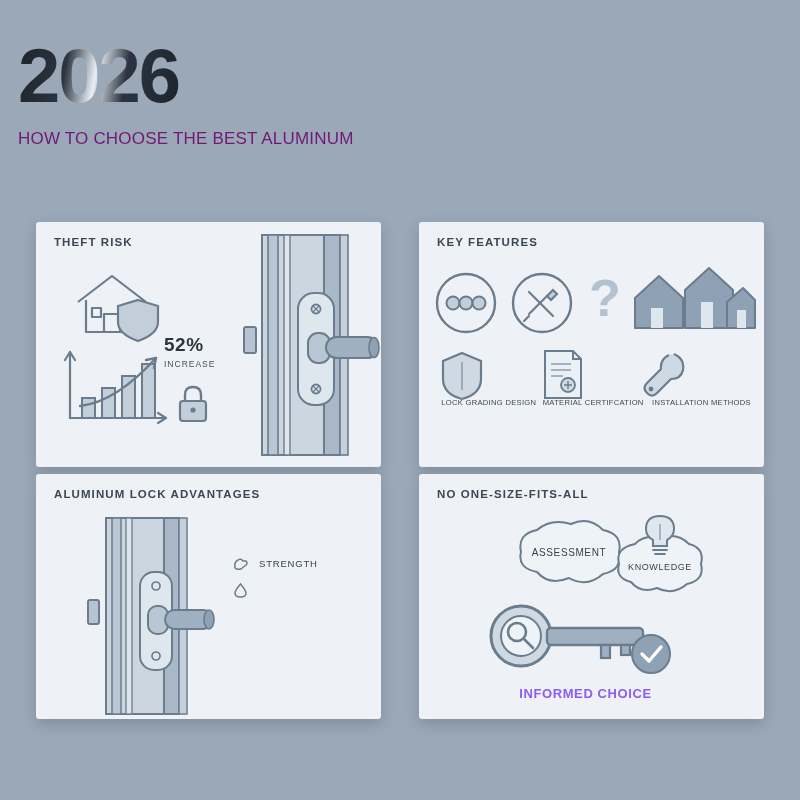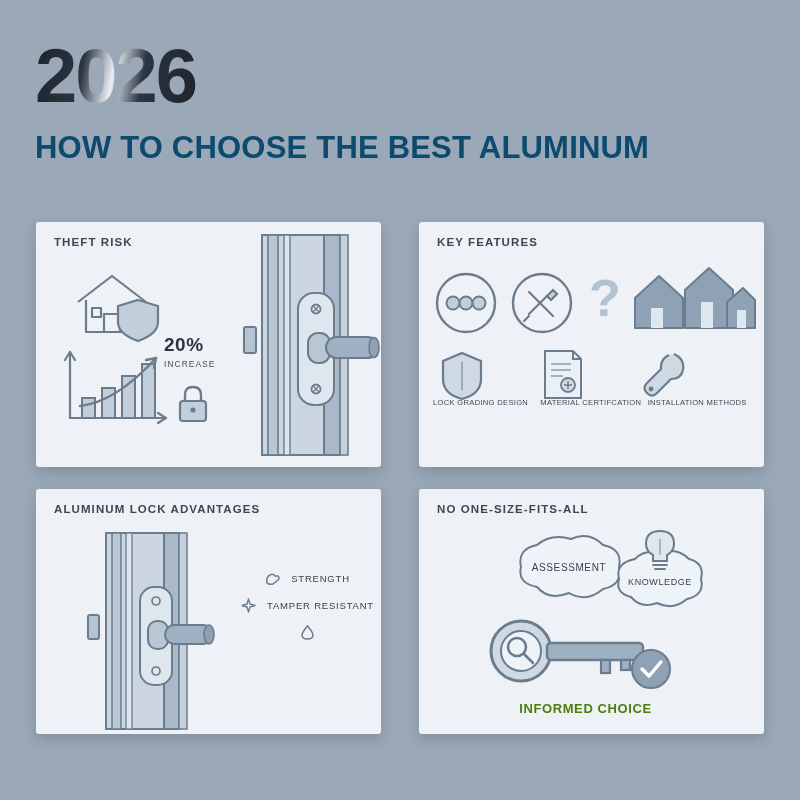--- a/index.html
+++ b/index.html
@@ -3,71 +3,71 @@
 <meta charset="utf-8">
 <style>
   html,body{margin:0;padding:0;}
   body{
     width:800px;height:800px;
     background:#9aa8b8;
     font-family:"Liberation Sans", sans-serif;
     color:#2b3440;
     overflow:hidden;
   }
-  .poster{position:relative;width:800px;height:800px;box-sizing:border-box;padding:34px 33px;}
+  .poster{position:relative;width:800px;height:800px;box-sizing:border-box;padding:34px 16px;}
 
   
   .year{
     font-size:76px;line-height:0.95;font-weight:bold;letter-spacing:-2px;
     background:linear-gradient(100deg,#1d242c 0%,#2b3440 30%,#e8eef4 48%,#2b3440 66%,#1d242c 100%);
     -webkit-background-clip:text;background-clip:text;color:transparent;
     margin:6px 0 16px 2px;
     display:inline-block;
   }
   .headline{
-    font-size:31px;font-weight:bold;letter-spacing:0.2px;line-height:1.32;
-    color:#0c4a6e;margin:0 0 4px 2px;text-transform:uppercase;
+    font-size:17px;font-weight:normal;letter-spacing:0.2px;line-height:1.32;
+    color:#701a75;margin:0 0 4px 2px;text-transform:uppercase;
   }
 
   
   .grid{
     position:absolute;left:36px;top:222px;
     width:728px;
     display:grid;grid-template-columns:345px 345px;grid-template-rows:245px 245px;
-    gap:22px 38px;
+    gap:7px 38px;
   }
   .card{
     position:relative;background:#eef2f6;border-radius:3px;
     box-shadow:0 5px 14px rgba(40,52,66,.22);
     overflow:hidden;
   }
   .card-title{
     position:absolute;left:18px;top:14px;
     font-size:11.5px;font-weight:bold;letter-spacing:1.1px;color:#3c4654;text-transform:uppercase;
   }
   .card-body{position:absolute;inset:0;}
 
   svg{display:block;}
   .t{font-family:"Liberation Sans",sans-serif;}
 
   
   .feat-list{position:absolute;left:196px;top:76px;width:150px;}
-  .feat-row{display:flex;align-items:center;height:27px;justify-content:center;}
+  .feat-row{display:flex;align-items:center;height:27px;}
   .feat-label{font-size:9.5px;letter-spacing:.8px;color:#39424f;text-transform:uppercase;margin-left:10px;}
 
   .icon-caption{
-    font-size:7.6px;letter-spacing:.3px;color:#3c4654;text-transform:uppercase;text-align:left;
+    font-size:7.6px;letter-spacing:.3px;color:#3c4654;text-transform:uppercase;text-align:right;
     line-height:1.25;
   }
   .captions{position:absolute;left:12px;top:176px;width:322px;display:flex;}
   .captions > div{flex:1;padding:0 2px;}
 
   .informed{
     position:absolute;left:0;right:12px;bottom:18px;text-align:center;
-    font-size:13px;font-weight:bold;letter-spacing:.6px;color:#4d7c0f;text-transform:uppercase;
+    font-size:13px;font-weight:bold;letter-spacing:.6px;color:#8b5cf6;text-transform:uppercase;
   }
   .pct{position:absolute;left:128px;top:112px;}
   .pct .big{font-size:19px;font-weight:bold;color:#2b3440;letter-spacing:.5px;}
   .pct .sm{font-size:8.5px;letter-spacing:1px;color:#44505e;text-transform:uppercase;margin-top:3px;}
 </style>
 </head>
 <body>
 
 <div class="poster">
 
@@ -100,21 +100,21 @@
             <rect x="24" y="54" width="13" height="20"></rect>
             <rect x="44" y="44" width="13" height="30"></rect>
             <rect x="64" y="32" width="13" height="42"></rect>
             <rect x="84" y="20" width="13" height="54"></rect>
           </g>
           <path d="M22 62 Q58 58 98 14" fill="none" stroke="#6b7c8d" stroke-width="2.4" stroke-linecap="round"></path>
           <path d="M98 14 L88 16 M98 14 L96 24" fill="none" stroke="#6b7c8d" stroke-width="2.4" stroke-linecap="round"></path>
         </svg>
 
         <div class="pct">
-          <div class="big">20%</div>
+          <div class="big">52%</div>
           <div class="sm">INCREASE</div>
         </div>
 
         <svg width="34" height="40" viewBox="0 0 34 40" style="position:absolute;left:140px;top:162px;">
           <path d="M9 18 L9 11 Q9 3 17 3 Q25 3 25 11 L25 18" fill="none" stroke="#6b7c8d" stroke-width="2.4"></path>
           <rect x="4" y="17" width="26" height="20" rx="3" fill="#c3cedb" stroke="#6b7c8d" stroke-width="2.2"></rect>
           <circle cx="17" cy="26" r="2.6" fill="#6b7c8d"></circle>
         </svg>
 
         <svg width="160" height="228" viewBox="0 0 160 228" style="position:absolute;left:186px;top:9px;">
@@ -230,26 +230,20 @@
 
           <div class="feat-row">
             <svg width="17" height="17" viewBox="0 0 17 17">
               <path d="M3 13 Q2 7 6 5 Q9 3 11 6 L14 6 Q16 8 14 10 L9 14 Q5 15 3 13 Z" fill="none" stroke="#6b7c8d" stroke-width="1.5" stroke-linejoin="round"></path>
             </svg>
             <span class="feat-label">STRENGTH</span>
           </div>
 
 
 
-          <div class="feat-row">
-            <svg width="17" height="17" viewBox="0 0 17 17">
-              <path d="M8.5 2 L10 7 L15 8.5 L10 10 L8.5 15 L7 10 L2 8.5 L7 7 Z" fill="none" stroke="#6b7c8d" stroke-width="1.4" stroke-linejoin="round"></path>
-            </svg>
-            <span class="feat-label">TAMPER RESISTANT</span>
-          </div>
 
           <div class="feat-row">
             <svg width="17" height="17" viewBox="0 0 17 17">
               <path d="M8.5 2 Q14 8.5 14 11 Q14 15 8.5 15 Q3 15 3 11 Q3 8.5 8.5 2 Z" fill="none" stroke="#6b7c8d" stroke-width="1.5"></path>
             </svg>
           </div>
 
         </div>
       </div>
     </div>

